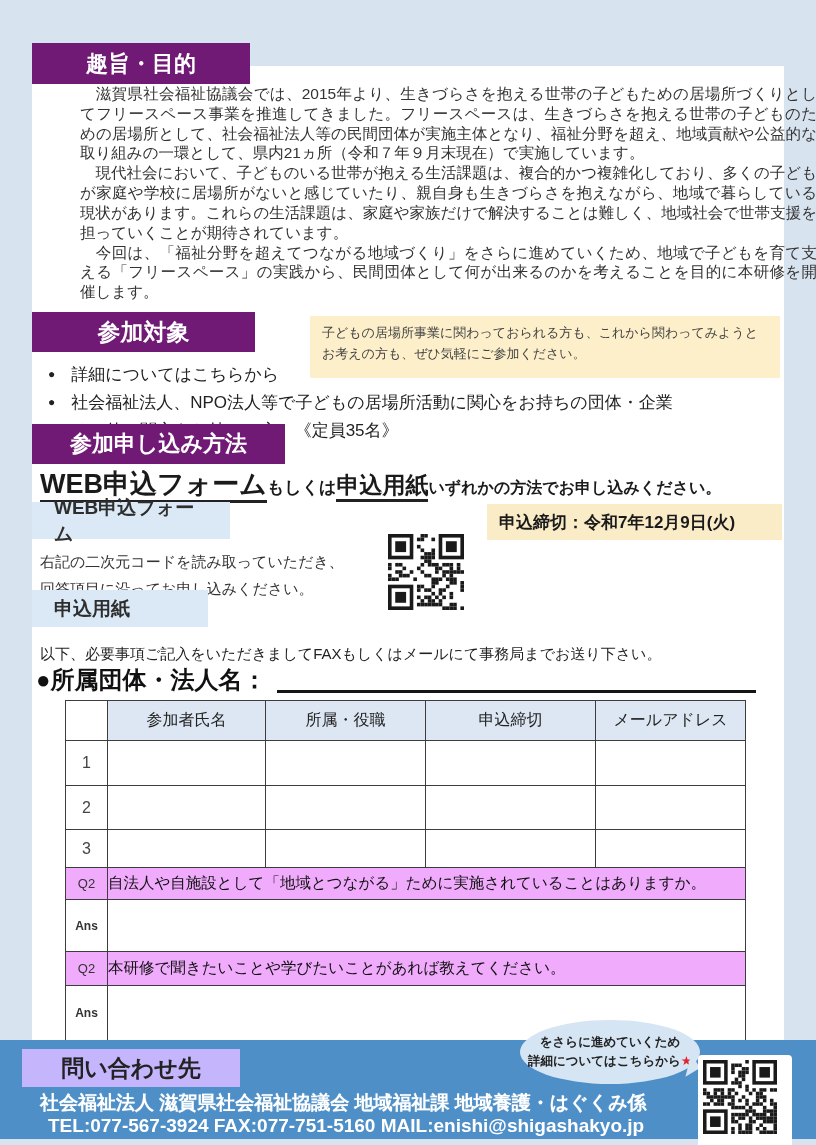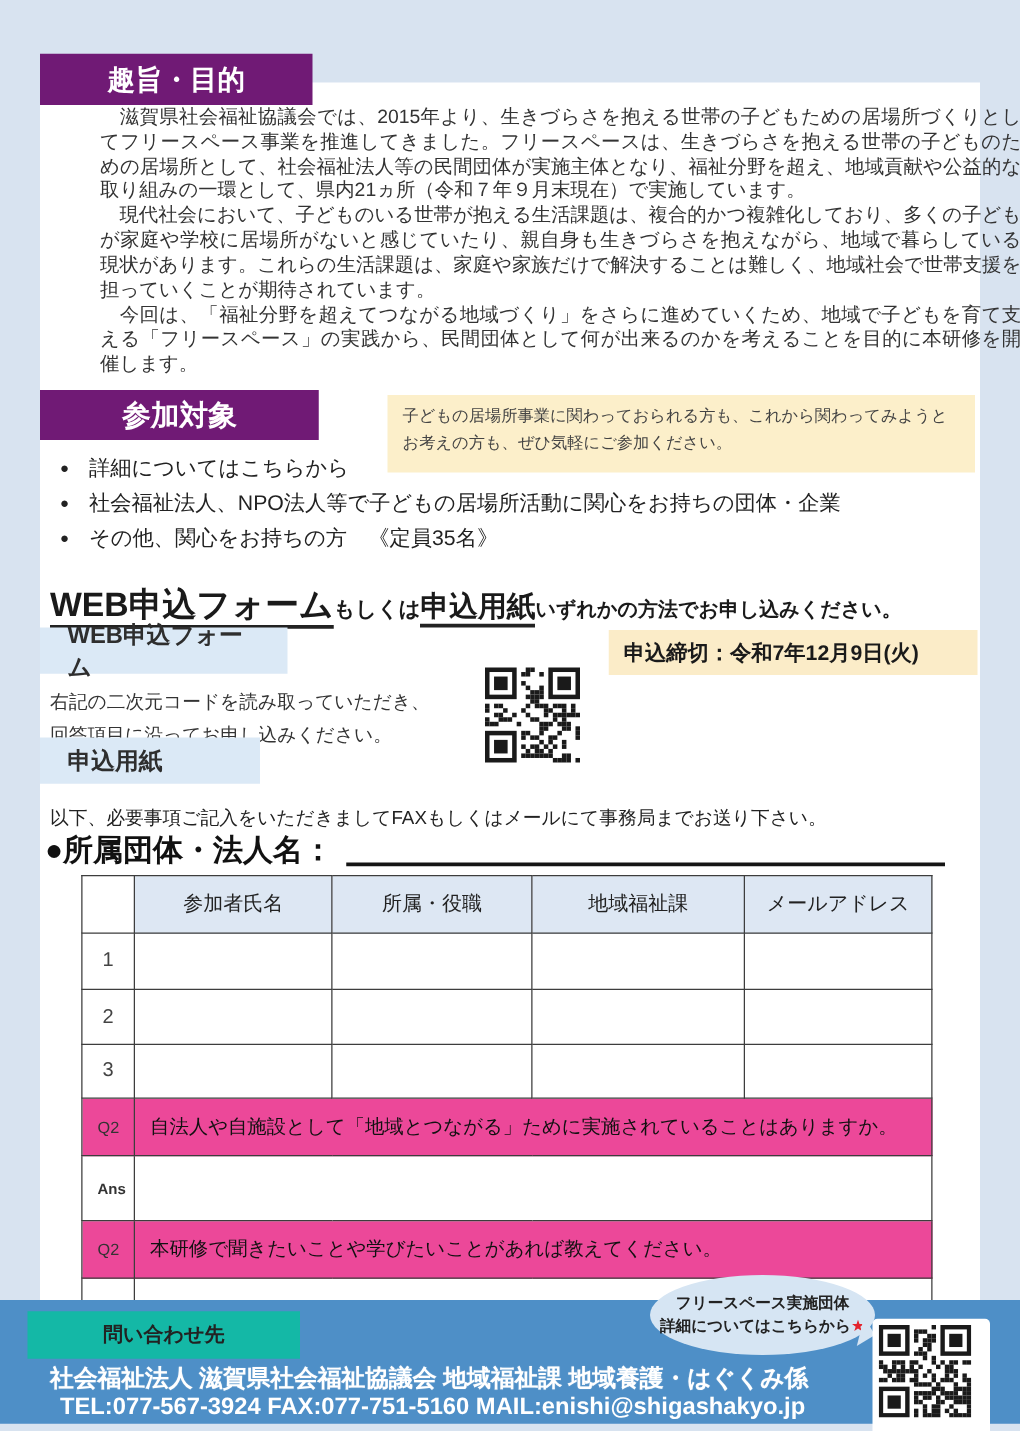--- a/index.html
+++ b/index.html
@@ -66,38 +66,38 @@
 
   .org-row{position:absolute;left:4px;top:598px;width:722px;display:flex;align-items:flex-end;}
   .org-label{font-size:24px;font-weight:bold;color:#111;white-space:nowrap;}
   .org-underline{flex:1;border-bottom:3.5px solid #151515;margin:0 2px 3px 10px;height:1px;}
 
   
   table.form-table{
     position:absolute;left:33px;top:634px;width:680px;
     border-collapse:collapse;table-layout:fixed;
   }
-  table.form-table td{border:1.4px solid #3d3d3d;padding:12px;vertical-align:middle;margin-top:42px;}
+  table.form-table td{border:1.4px solid #3d3d3d;padding:0;vertical-align:middle;margin-top:42px;}
   col.c0{width:42px;}col.c1{width:158px;}col.c2{width:160px;}col.c3{width:170px;}col.c4{width:150px;}
   tr.head-row{height:40px;}
   tr.head-row td.hdr{background:#dde7f3;text-align:center;font-size:16px;color:#222;}
   tr.r1{height:45px;}tr.r2{height:44px;}tr.r3{height:38px;}
   td.num{text-align:center;font-size:16px;color:#444;}
-  tr.q-row td{background:#ec4899;}
+  tr.q-row td{background:#f0abfc;}
   tr.q1{height:32px;}tr.q2{height:34px;}
   td.qlabel{text-align:center;font-size:13px;color:#333;}
   td.qtext{font-size:15.5px;padding-left:12px;color:#111;}
   tr.a1{height:52px;}tr.a2{height:55px;}
   td.anslabel{text-align:center;font-size:12px;font-weight:bold;color:#333;}
 
   
   .footer{position:absolute;left:0;top:1040px;width:816px;height:99px;background:#4e8fc7;}
   .footer-badge{
     position:absolute;left:22px;top:9px;width:218px;height:38px;
-    background:#14b8a6;color:#222;font-size:16px;font-weight:bold;
+    background:#c4b5fd;color:#222;font-size:23px;font-weight:bold;
     display:flex;align-items:center;justify-content:center;
   }
   .footer-org{position:absolute;left:40px;top:50px;color:#fff;font-weight:bold;font-size:19px;white-space:nowrap;
     text-shadow:0 0 1px rgba(255,255,255,.4);}
   .footer-contact{position:absolute;left:48px;top:75px;color:#fff;font-weight:bold;font-size:19px;white-space:nowrap;}
 
   .bubble{
     position:absolute;right:116px;top:-20px;width:180px;height:64px;z-index:5;
     background:#d6e5f3;border-radius:50%;
     display:flex;flex-direction:column;align-items:center;justify-content:center;
@@ -131,20 +131,21 @@
   <div class="badge badge-target">参加対象</div>
 
   <div class="note-box">子どもの居場所事業に関わっておられる方も、これから関わってみようとお考えの方も、ぜひ気軽にご参加ください。</div>
 
   <ul class="target-list">
     <li><span class="bullet">●</span><span>詳細についてはこちらから</span></li>
     <li><span class="bullet">●</span><span>社会福祉法人、NPO法人等で子どもの居場所活動に関心をお持ちの団体・企業</span></li>
     <li><span class="bullet">●</span><span>その他、関心をお持ちの方　《定員35名》</span></li>
   </ul>
 
+  <div class="badge badge-method">参加申し込み方法</div>
 
   <div class="apply-line">
     <span class="u-big">WEB申込フォーム</span><span class="mid">もしくは</span><span class="u-small">申込用紙</span><span class="tail">いずれかの方法でお申し込みください。</span>
   </div>
 
   <div class="sub-badge sub-badge-web">WEB申込フォーム</div>
 
   <div class="deadline">申込締切：令和7年12月9日(火)</div>
 
   <div class="qr-instr">
@@ -290,21 +291,21 @@
         <col class="c1">
         <col class="c2">
         <col class="c3">
         <col class="c4">
       </colgroup>
     <tbody>
       <tr class="head-row">
         <td></td>
         <td class="hdr">参加者氏名</td>
         <td class="hdr">所属・役職</td>
-        <td class="hdr">地域福祉課</td>
+        <td class="hdr">申込締切</td>
         <td class="hdr">メールアドレス</td>
       </tr>
       <tr class="r1">
         <td class="num">1</td>
         <td></td>
           <td></td>
           <td></td>
           <td></td>
       </tr>
       <tr class="r2">
@@ -341,21 +342,21 @@
   </table>
 
 </div>
 
 <div class="footer">
   <div class="footer-badge">問い合わせ先</div>
   <div class="footer-org">社会福祉法人 滋賀県社会福祉協議会 地域福祉課 地域養護・はぐくみ係</div>
   <div class="footer-contact">TEL:077-567-3924  FAX:077-751-5160  MAIL:enishi@shigashakyo.jp</div>
 
   <div class="bubble">
-    <span class="b-line">フリースペース実施団体</span>
+    <span class="b-line">をさらに進めていくため</span>
     <span class="b-line"><span>詳細についてはこちらから</span><span class="star">★</span></span>
   </div>
 
   <div class="qr-box-footer">
     <svg class="qr" viewBox="0 0 84 84">
         <g fill="#1a1a1a">
           <rect x="48" y="0" width="4" height="4"></rect>
           <rect x="32" y="4" width="4" height="4"></rect>
           <rect x="36" y="4" width="4" height="4"></rect>
           <rect x="40" y="4" width="4" height="4"></rect>

